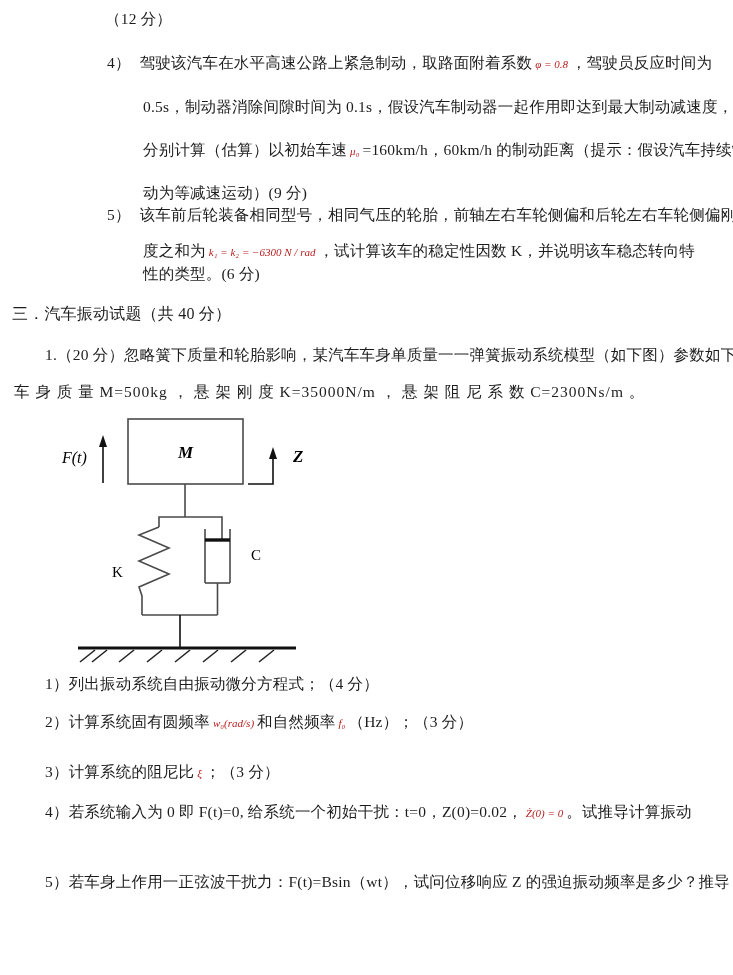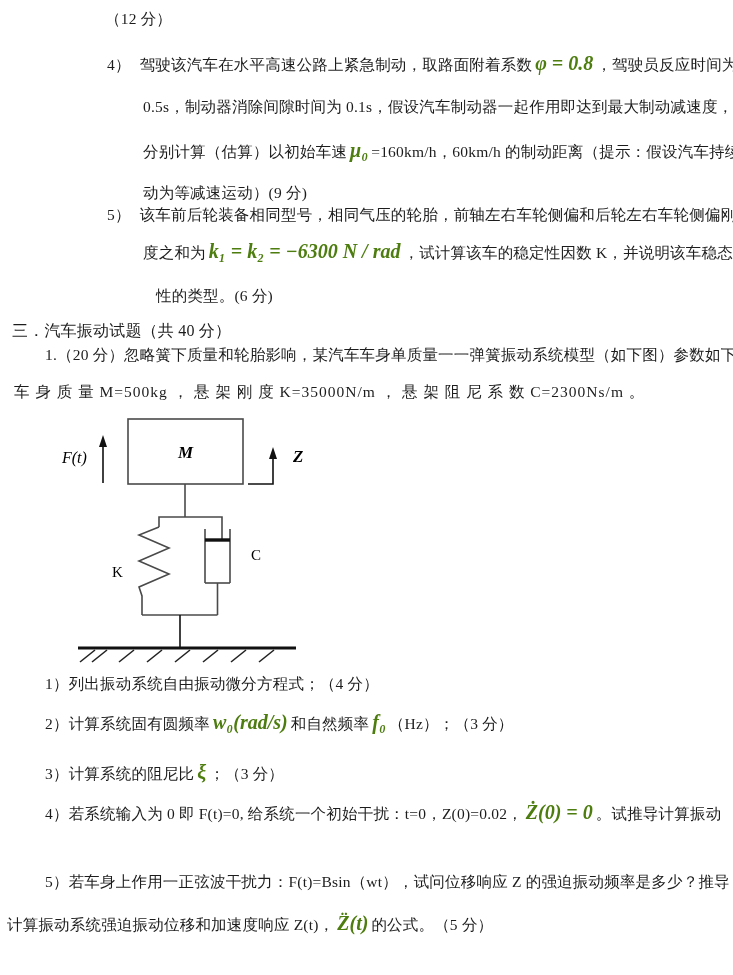--- a/index.html
+++ b/index.html
@@ -9,22 +9,22 @@
     color:#1c1c1c; overflow:hidden;
   }
   .page { position:absolute; left:0; top:0; width:733px; height:975px; }
   .line {
     position:absolute; font-size:15.5px; line-height:22px;
     white-space:nowrap; letter-spacing:0.2px;text-align:right;
   }
   .marker { display:inline-block; margin-right:9px; }
   .formula {
     font-family:"Liberation Serif","DejaVu Serif",serif;
-    font-style:italic; font-size:20px; color:#4d7c0f;
-    padding:0 3px; letter-spacing:0;font-weight:bold;
+    font-style:italic; font-size:11px; color:#b91c1c;
+    padding:0 3px; letter-spacing:0;
   }
   .heading { font-size:16px; }
   .justified { letter-spacing:1px; }
   .diagram { position:absolute; left:40px; top:410px; }
   svg text {
     font-family:"Liberation Serif","DejaVu Serif",serif;
   }
   .dgm-line { stroke:#4a4a4a; stroke-width:1.6; fill:none; }
   .dgm-dark { stroke:#111111; stroke-width:1.6; fill:none; }
 </style>
@@ -49,25 +49,25 @@
   <div class="line" style="left:143px; top:182px;">
     <span>动为等减速运动）(9 分)</span>
   </div>
 
   <div class="line" style="left:107px; top:204px;">
     <span class="marker">5）</span><span>该车前后轮装备相同型号，相同气压的轮胎，前轴左右车轮侧偏和后轮左右车轮侧偏刚</span>
   </div>
   <div class="line" style="left:143px; top:240px;">
     <span>度之和为</span><span class="formula">k₁ = k₂ = −6300 N / rad</span><span>，试计算该车的稳定性因数 K，并说明该车稳态转向特</span>
   </div>
-  <div class="line" style="left:143px; top:285px;margin-left:13px;">
+  <div class="line" style="left:143px; top:263px;">
     <span>性的类型。(6 分)</span>
   </div>
 
-  <div class="line heading" style="left:12px; top:320px;font-family:Liberation Serif, serif;">
+  <div class="line heading" style="left:12px; top:303px;font-family:Liberation Serif, serif;">
     <span>三．汽车振动试题（共 40 分）</span>
   </div>
 
   <div class="line" style="left:45px; top:344px;">
     <span>1.（20 分）忽略簧下质量和轮胎影响，某汽车车身单质量一一弹簧振动系统模型（如下图）参数如下，</span>
   </div>
   <div class="line justified" style="left:14px; top:381px;">
     <span>车 身 质 量  M=500kg ，  悬 架 刚 度  K=35000N/m ，  悬 架 阻 尼 系 数  C=2300Ns/m 。</span>
   </div>
 
@@ -128,17 +128,14 @@
     <span>3）计算系统的阻尼比</span><span class="formula">ξ</span><span>；（3 分）</span>
   </div>
 
   <div class="line" style="left:45px; top:801px;">
     <span>4）若系统输入为 0 即 F(t)=0, 给系统一个初始干扰：t=0，Z(0)=0.02，</span><span class="formula">Ż(0) = 0</span><span>。试推导计算振动</span>
   </div>
 
   <div class="line" style="left:45px; top:871px;">
     <span>5）若车身上作用一正弦波干扰力：F(t)=Bsin（wt），试问位移响应 Z 的强迫振动频率是多少？推导</span>
   </div>
-  <div class="line" style="left:7px; top:912px;">
-    <span>计算振动系统强迫振动位移和加速度响应 Z(t)，</span><span class="formula">Z̈(t)</span><span>的公式。（5 分）</span>
-  </div>
 
 </div>
 
 </body></html>

